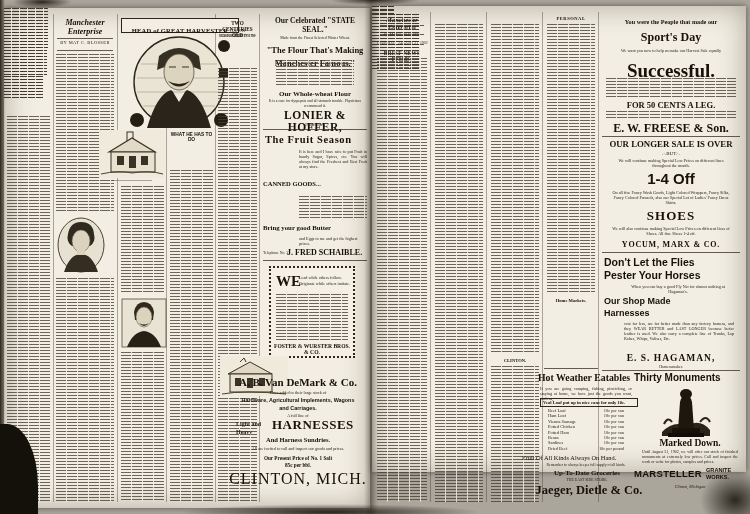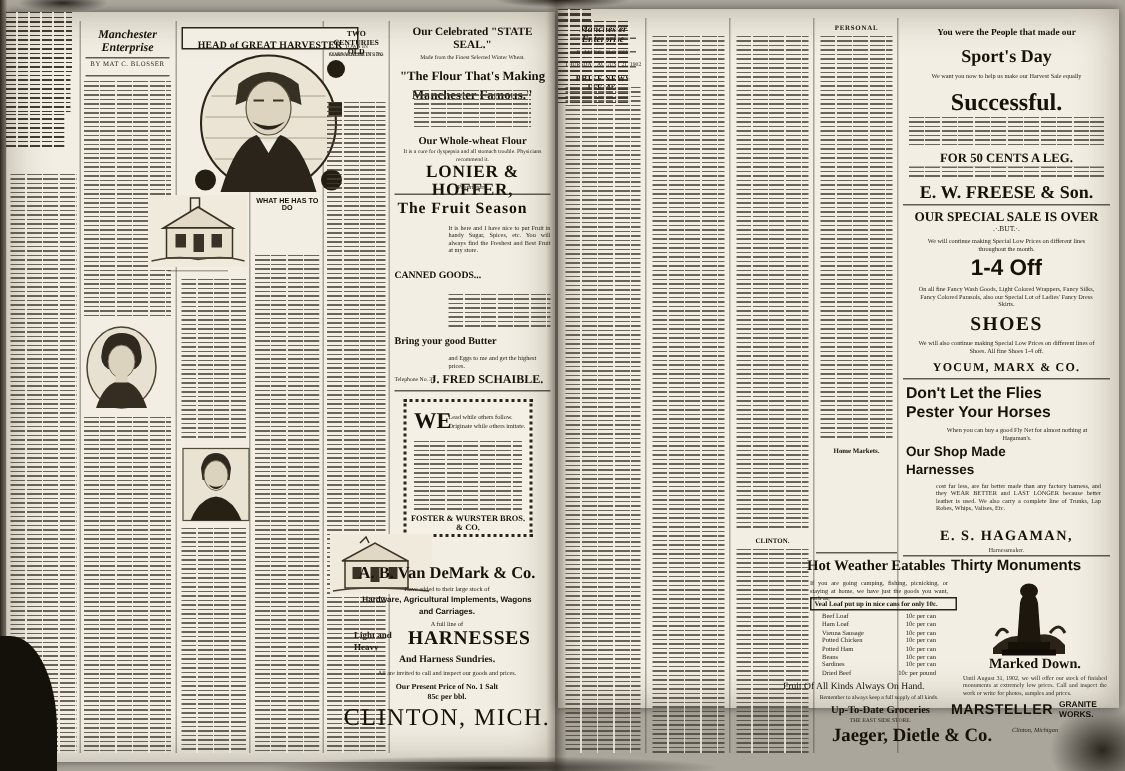--- a/index.html
+++ b/index.html
@@ -208,28 +208,28 @@
     <div class="ft" style="left:119px;top:360px;width:48px;height:136px;"></div>
 
     <div class="c ink" style="position:absolute;left:175px;top:10px;width:48px;font-size:4.6px;font-weight:bold;letter-spacing:.5px;">PERSONAL</div>
     <div class="ft" style="left:175px;top:18px;width:48px;height:270px;"></div>
     <div class="c ink" style="position:absolute;left:175px;top:292px;width:48px;font-size:4.6px;font-weight:bold;">Home Markets.</div>
     <div class="ftd" style="left:175px;top:300px;width:48px;height:56px;"></div>
 
     <div class="c ink" style="position:absolute;left:230px;top:12px;width:138px;font-size:6.2px;font-weight:bold;">You were the People that made our</div>
     <div class="c ink" style="position:absolute;left:230px;top:24px;width:138px;font-size:12px;font-weight:bold;">Sport's Day</div>
     <div class="c" style="position:absolute;left:238px;top:42px;width:122px;font-size:4.2px;line-height:5px;">We want you now to help us make our Harvest Sale equally</div>
-    <div class="c ink" style="position:absolute;left:230px;top:54px;width:138px;font-size:16px;font-weight:bold;">Successful.</div>
+    <div class="c ink" style="position:absolute;left:230px;top:54px;width:138px;font-size:19px;font-weight:bold;">Successful.</div>
     <div class="ft" style="left:234px;top:72px;width:130px;height:20px;"></div>
     <div class="c ink" style="position:absolute;left:230px;top:94px;width:138px;font-size:8.5px;font-weight:bold;">FOR 50 CENTS A LEG.</div>
     <div class="ft" style="left:234px;top:105px;width:130px;height:9px;"></div>
     <div class="c ink" style="position:absolute;left:230px;top:115px;width:138px;font-size:12px;font-weight:bold;">E. W. FREESE &amp; Son.</div>
     <div class="hr" style="left:230px;top:130px;width:138px;"></div>
 
-    <div class="c ink" style="position:absolute;left:230px;top:133px;width:138px;font-size:8.8px;font-weight:bold;">OUR SPECIAL SALE IS OVER</div>
+    <div class="c ink" style="position:absolute;left:230px;top:133px;width:138px;font-size:8.8px;font-weight:bold;">OUR LONGER SALE IS OVER</div>
     <div class="c" style="position:absolute;left:230px;top:145px;width:138px;font-size:5px;">.·.BUT.·.</div>
     <div class="c" style="position:absolute;left:238px;top:152px;width:122px;font-size:4.2px;line-height:5px;">We will continue making Special Low Prices on different lines throughout the month.</div>
     <div class="c ink sans" style="position:absolute;left:230px;top:164px;width:138px;font-size:15px;font-weight:bold;">1-4 Off</div>
     <div class="c" style="position:absolute;left:236px;top:184px;width:126px;font-size:4.2px;line-height:5px;">On all fine Fancy Wash Goods, Light Colored Wrappers, Fancy Silks, Fancy Colored Parasols, also our Special Lot of Ladies' Fancy Dress Skirts.</div>
     <div class="c ink" style="position:absolute;left:230px;top:202px;width:138px;font-size:13px;font-weight:bold;letter-spacing:1px;">SHOES</div>
     <div class="c" style="position:absolute;left:236px;top:220px;width:126px;font-size:4.2px;line-height:5px;">We will also continue making Special Low Prices on different lines of Shoes.  All fine Shoes 1-4 off.</div>
     <div class="c ink" style="position:absolute;left:230px;top:234px;width:138px;font-size:8px;font-weight:bold;letter-spacing:.8px;">YOCUM, MARX &amp; CO.</div>
     <div class="hr" style="left:230px;top:246px;width:138px;"></div>
 
     <div class="ink sans" style="position:absolute;left:232px;top:250px;width:136px;font-size:10.5px;font-weight:bold;">Don't Let the Flies</div>
@@ -277,21 +277,21 @@
         </div>
       <div style="display:flex;justify-content:space-between;">
           <span>Dried Beef</span>
           <span>10c per pound</span>
         </div>
     </div>
     <div class="ink" style="position:absolute;left:150px;top:448px;width:130px;font-size:6.4px;">Fruit Of All Kinds Always On Hand.</div>
     <div class="c" style="position:absolute;left:152px;top:457px;width:124px;font-size:3.8px;">Remember to always keep a full supply of all kinds.</div>
     <div class="c ink" style="position:absolute;left:160px;top:463px;width:110px;font-size:7px;font-weight:bold;">Up-To-Date Groceries</div>
     <div class="c" style="position:absolute;left:160px;top:472px;width:110px;font-size:3.8px;">THE EAST SIDE STORE.</div>
-    <div class="c ink" style="position:absolute;left:156px;top:477px;width:160px;font-size:12.5px;font-weight:bold;">Jaeger, Dietle &amp; Co.</div>
+    <div class="c ink" style="position:absolute;left:137px;top:477px;width:160px;font-size:12.5px;font-weight:bold;">Jaeger, Dietle &amp; Co.</div>
 
     <div class="ink sans" style="position:absolute;left:262px;top:366px;width:108px;font-size:10px;font-weight:bold;">Thirty Monuments</div>
     <div class="abs" style="left:286px;top:380px;width:56px;height:52px;">
       <svg width="56" height="52" viewBox="0 0 56 52">
         <path d="M4 46 Q16 34 28 40 Q42 32 52 44 L52 50 L4 50Z" fill="#2a2318"></path>
         <path d="M20 44 L22 16 Q23 10 28 9 Q33 10 34 16 L36 44Z" fill="#1d170e"></path>
         <ellipse cx="28" cy="8" rx="6" ry="5" fill="#1d170e"></ellipse>
         <rect x="14" y="42" width="28" height="6" fill="#171209"></rect>
         <rect x="10" y="47" width="36" height="4" fill="#110d06"></rect>
         <path d="M6 38 Q10 30 14 36" stroke="#2a2318" stroke-width="2" fill="none"></path>

